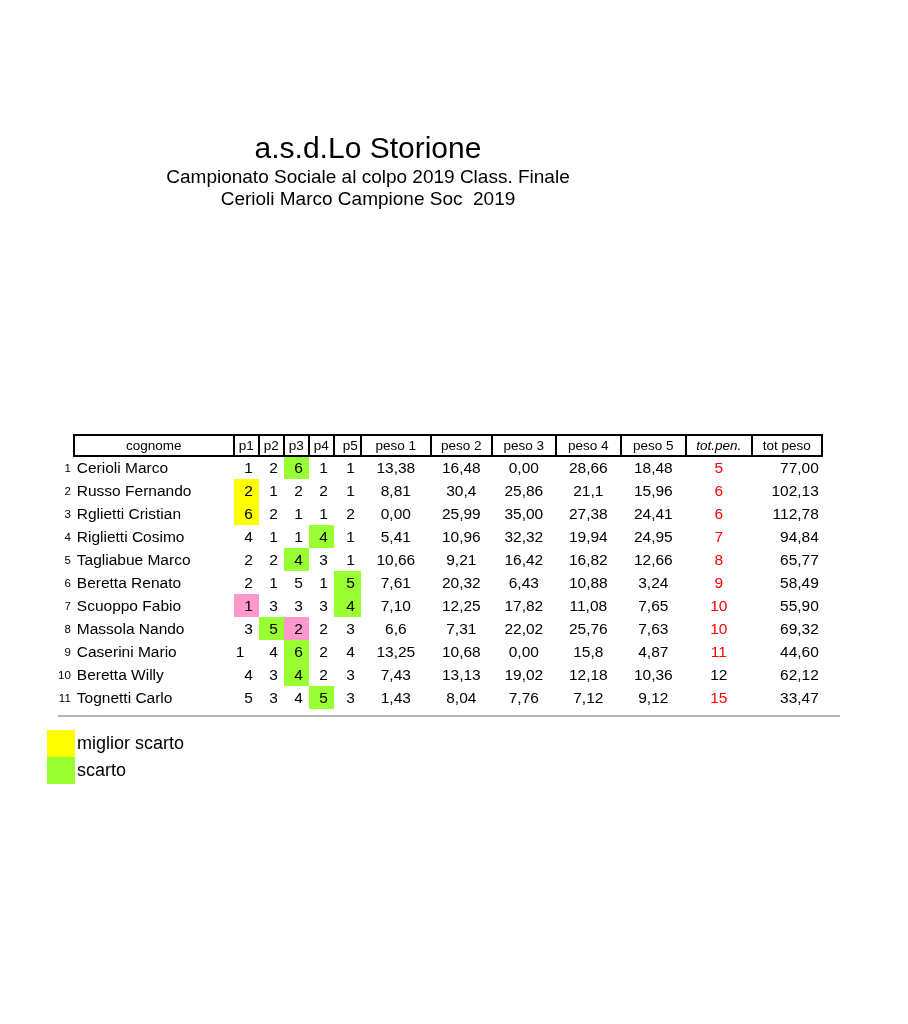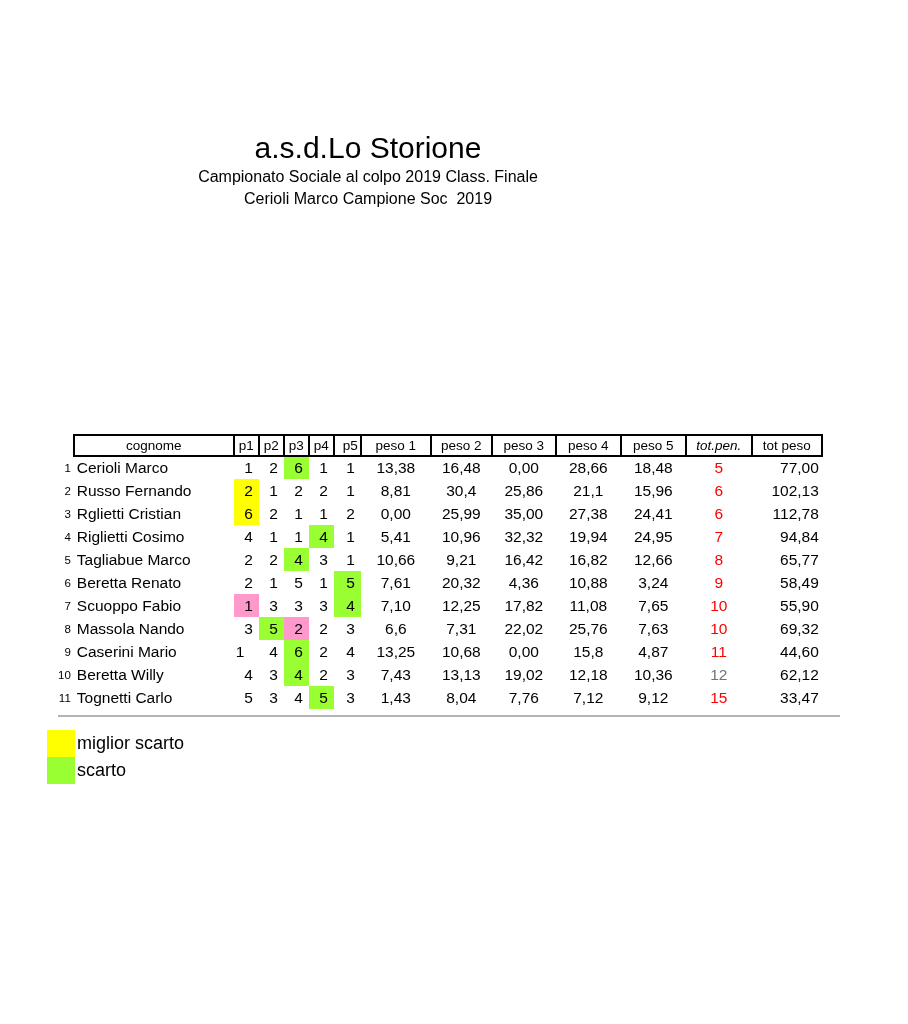--- a/index.html
+++ b/index.html
@@ -9,21 +9,21 @@
     background: #ffffff;
     color: #000000;
     font-family: "Liberation Sans", sans-serif;
     position: relative;
     overflow: hidden;
   }
 
   
   .title-block { position: absolute; top: 122px; left: 0; width: 736px; text-align: center; margin-top: 8px; }
   .title { font-size: 30px; line-height: 36px; white-space: pre-wrap; }
-  .subtitle { font-size: 16px; line-height: 22px; white-space: pre-wrap; }
+  .subtitle { font-size: 19px; line-height: 22px; white-space: pre-wrap; }
 
   
   .table-area { position: absolute; top: 434px; left: 58px; }
   table { border-collapse: collapse; table-layout: fixed; }
   thead th {
     border: 2px solid #000;
     font-weight: 400;
     font-size: 13.5px;
     height: 21px;
     padding: 0 2px;
@@ -184,21 +184,21 @@
         <tr>
           <td class="rank">6</td>
           <td class="name">Beretta Renato</td>
           <td class="pcell">2</td>
           <td class="pcell">1</td>
           <td class="pcell">5</td>
           <td class="pcell">1</td>
           <td class="pcell" style="background: rgb(153, 255, 51);">5</td>
           <td class="peso">7,61</td>
           <td class="peso">20,32</td>
-          <td class="peso">4,36</td>
+          <td class="peso">6,43</td>
           <td class="peso">10,88</td>
           <td class="peso">3,24</td>
           <td class="pen" style="color: rgb(255, 0, 0);">9</td>
           <td class="tot">58,49</td>
         </tr>
         <tr>
           <td class="rank">7</td>
           <td class="name">Scuoppo Fabio</td>
           <td class="pcell" style="background: rgb(255, 153, 204);">1</td>
           <td class="pcell">3</td>
@@ -251,21 +251,21 @@
           <td class="pcell">4</td>
           <td class="pcell">3</td>
           <td class="pcell" style="background: rgb(153, 255, 51);">4</td>
           <td class="pcell">2</td>
           <td class="pcell">3</td>
           <td class="peso">7,43</td>
           <td class="peso">13,13</td>
           <td class="peso">19,02</td>
           <td class="peso">12,18</td>
           <td class="peso">10,36</td>
-          <td class="pen" style="color: #737373;">12</td>
+          <td class="pen" style="color: #000000;">12</td>
           <td class="tot">62,12</td>
         </tr>
         <tr>
           <td class="rank">11</td>
           <td class="name">Tognetti Carlo</td>
           <td class="pcell">5</td>
           <td class="pcell">3</td>
           <td class="pcell">4</td>
           <td class="pcell" style="background: rgb(153, 255, 51);">5</td>
           <td class="pcell">3</td>

